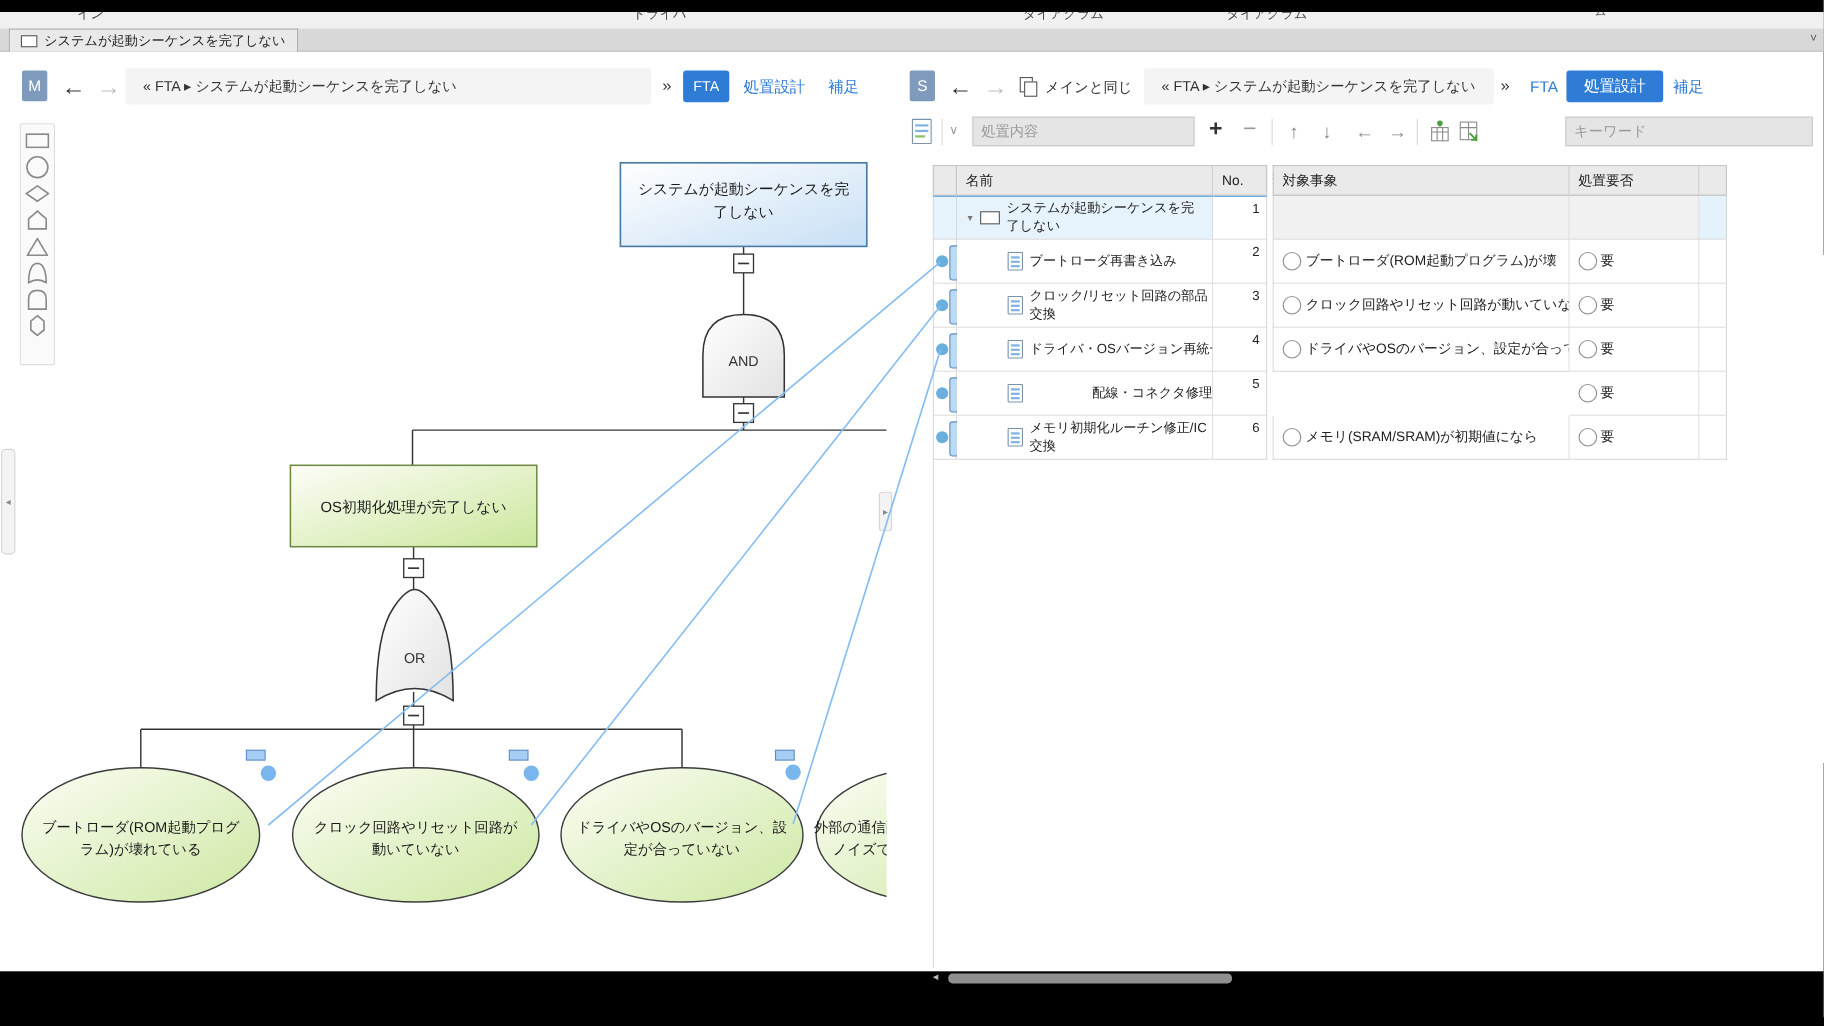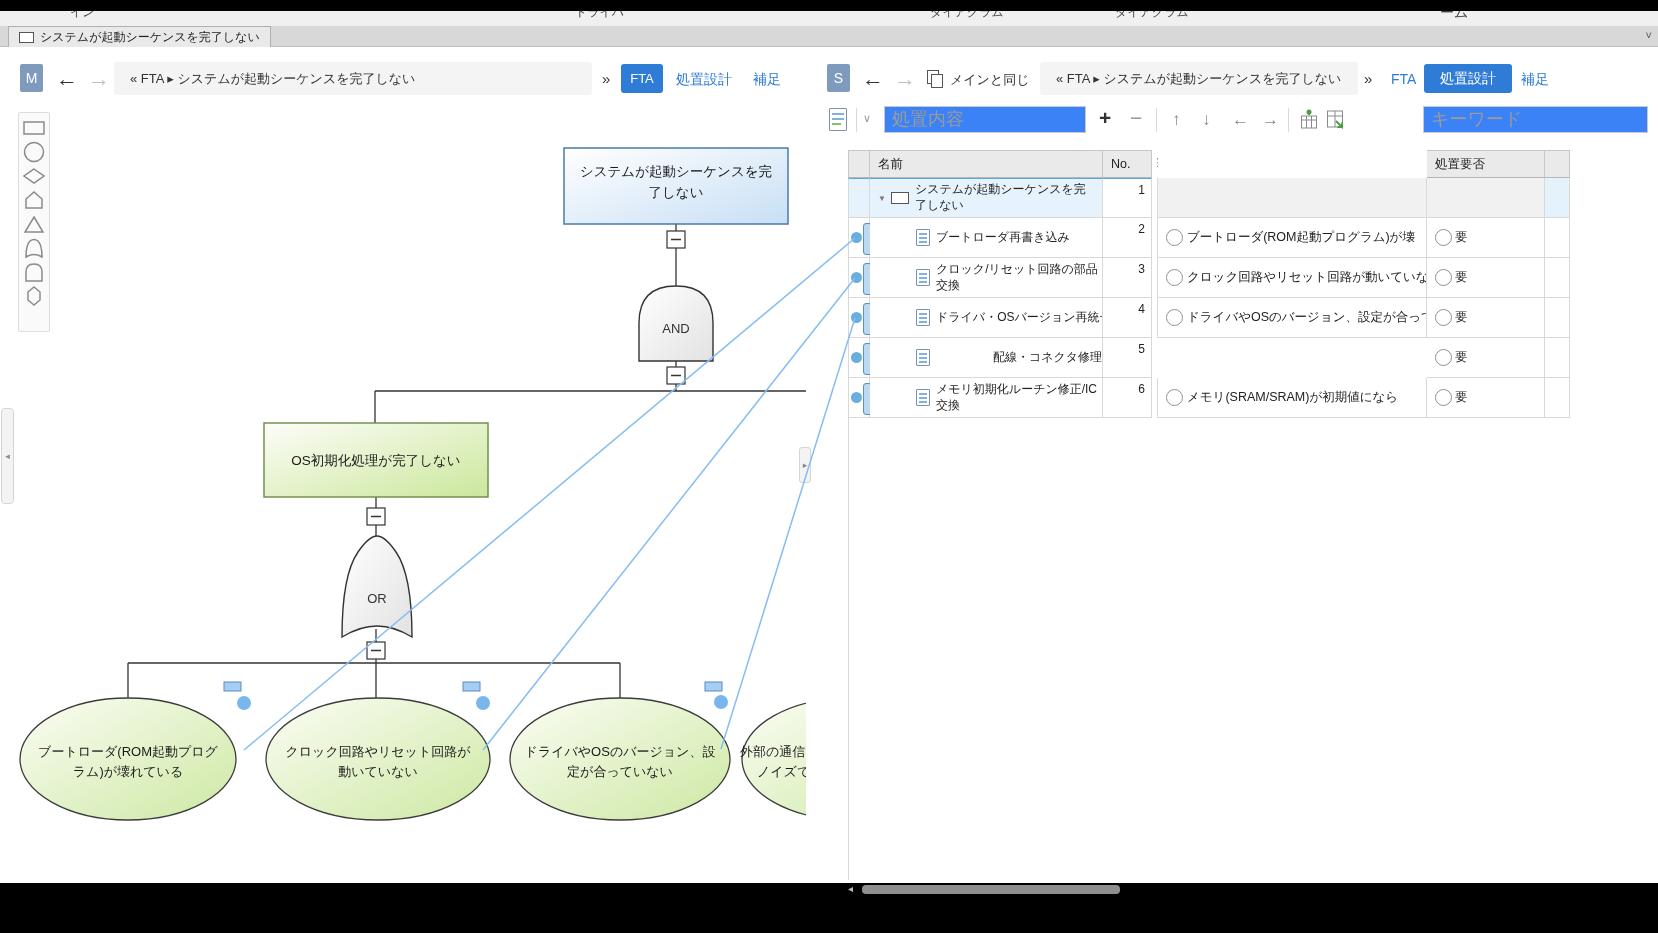--- a/index.html
+++ b/index.html
@@ -5,21 +5,21 @@
   html,body{margin:0;padding:0;background:#000;}
   #screen{position:relative;width:1658px;height:933px;background:#fff;overflow:hidden;
     font-family:"Liberation Sans","DejaVu Sans",sans-serif;color:#222;}
   .abs{position:absolute;}
   .black{background:#000;}
   .link{color:#2e7cd6;font-size:14px;cursor:pointer;}
   .btn-primary{background:#2e7cd6;color:#fff;border-radius:3px;display:flex;align-items:center;justify-content:center;font-size:13px;}
   .pill{background:#f4f4f4;border-radius:3px;display:flex;align-items:center;font-size:13px;color:#333;}
   .badge{background:#7e9bbd;color:#fff;border-radius:2px;display:flex;align-items:center;justify-content:center;font-size:14px;}
   .arrow{font-size:18px;line-height:1;}
-  .input{border:1px solid #c9c9c9;background:#3b82f6;font-size:18px;padding:0 7px;box-sizing:border-box;font-family:Liberation Sans, sans-serif;color:#333;}
+  .input{border:1px solid #c9c9c9;background:#e5e5e5;font-size:13px;padding:0 7px;box-sizing:border-box;font-family:Liberation Sans, sans-serif;color:#333;}
   .input::placeholder{color:#9a9a9a;}
   .sep{width:1px;background:#d8d8d8;}
   .hcell{background:#eaeaea;border-right:1px solid #c6c6c6;border-top:1px solid #c6c6c6;border-bottom:1px solid #b5b5b5;box-sizing:border-box;font-size:12.5px;display:flex;align-items:center;padding-left:8px;color:#222;}
   .cell{border-right:1px solid #d9d9d9;border-bottom:1px solid #d9d9d9;box-sizing:border-box;font-size:12px;display:flex;align-items:center;background:#fff;}
   .circ{width:15px;height:15px;border:1px solid #909090;border-radius:50%;background:#fff;flex:0 0 auto;}
   .docicon{width:12px;height:15px;background:#fff;border:1px solid #7a93ad;border-radius:1px;position:relative;flex:0 0 auto;}
   .docicon i{position:absolute;left:2px;right:2px;height:1.5px;background:#7fb2e0;}
   .gutter-dot{width:11px;height:11px;border-radius:50%;background:#6aaede;position:absolute;left:8px;}
   .gutter-bar{width:7px;border:1px solid #5f8fc2;background:#bcd9f2;border-radius:3px;position:absolute;left:21px;}
   .palicon{width:30px;height:24px;display:flex;align-items:center;justify-content:center;}
@@ -29,21 +29,21 @@
 <body>
 
 <div id="screen">
 
   <div class="abs black" style="left:0;top:0;width:1658px;height:11px;"></div>
   <div class="abs" style="left:0;top:11px;width:1658px;height:15px;background:#f0f0f0;overflow:hidden;">
     <span class="abs" style="left:70px;top:-7px;font-size:12px;color:#444;">イン</span>
     <span class="abs" style="left:575px;top:-7px;font-size:12px;color:#444;">ドライバ</span>
     <span class="abs" style="left:930px;top:-7px;font-size:12px;color:#444;">ダイアグラム</span>
     <span class="abs" style="left:1115px;top:-7px;font-size:12px;color:#444;">ダイアグラム</span>
-    <span class="abs" style="left:1440px;top:-7px;font-size:14px;color:#444;">ーム</span>
+    <span class="abs" style="left:1440px;top:-7px;font-size:10px;color:#444;">ーム</span>
   </div>
 
   <div class="abs" style="left:0;top:26px;width:1658px;height:21px;background:#d8d8d8;border-bottom:1px solid #c0c0c0;box-sizing:border-box;">
     <div class="abs" style="left:8px;top:0;height:21px;background:#e9e9e9;border:1px solid #b0b0b0;border-bottom:none;display:flex;align-items:center;padding:0 10px;box-sizing:border-box;">
       <span style="width:13px;height:9px;border:1px solid #555;background:#fff;margin-right:6px;"></span>
       <span style="font-size:12px;color:#222;">システムが起動シーケンスを完了しない</span>
     </div>
     <span class="abs" style="right:6px;top:3px;font-size:11px;color:#555;">˅</span>
   </div>
 
@@ -264,20 +264,21 @@
         <line x1="9" y1="2" x2="9" y2="18" stroke="#8a8a8a"></line>
         <path d="M10 12 L16 18 L16 13.5 M16 18 L11.5 18" stroke="#4a9e3f" stroke-width="1.8" fill="none"></path>
       </svg>
   </div>
   <input class="abs input" type="text" style="left: 1423px; top: 106px; width: 225px; height: 27px;" placeholder="キーワード">
 
   <div class="abs hcell" style="left:848px;top:150px;width:22px;height:28px;border-left:1px solid #c6c6c6;"></div>
   <div class="abs hcell" style="left:870px;top:150px;width:233px;height:28px;">名前</div>
   <div class="abs hcell" style="left:1103px;top:150px;width:49px;height:28px;">No.</div>
   <span class="abs" style="left:1152px;top:156px;font-size:11px;color:#999;">⋮</span>
+  <div class="abs hcell" style="left:1157px;top:150px;width:270px;height:28px;border-left:1px solid #c6c6c6;">対象事象</div>
   <div class="abs hcell" style="left:1427px;top:150px;width:118px;height:28px;">処置要否</div>
   <div class="abs hcell" style="left:1545px;top:150px;width:25px;height:28px;"></div>
 
   <div class="abs cell" style="left:848px;top:178px;width:22px;height:40px;background:#e7f3fc;border-left:1px solid #d9d9d9;border-top:1px solid #5fa8e0;"></div>
   <div class="abs cell" style="left:870px;top:178px;width:233px;height:40px;background:#e7f3fc;border-top:1px solid #5fa8e0;padding-left:8px;">
     <span style="font-size:8px;color:#777;margin-right:5px;">▼</span>
     <span style="width:16px;height:10px;border:1.5px solid #555;background:#fff;margin-right:6px;flex:0 0 auto;"></span>
     <span style="width:178px;line-height:1.3;">システムが起動シーケンスを完了しない</span>
   </div>
   <div class="abs cell" style="left:1103px;top:178px;width:49px;height:40px;justify-content:flex-end;padding-right:6px;align-items:flex-start;padding-top:4px;border-top:1px solid #5fa8e0;box-sizing:border-box;">

